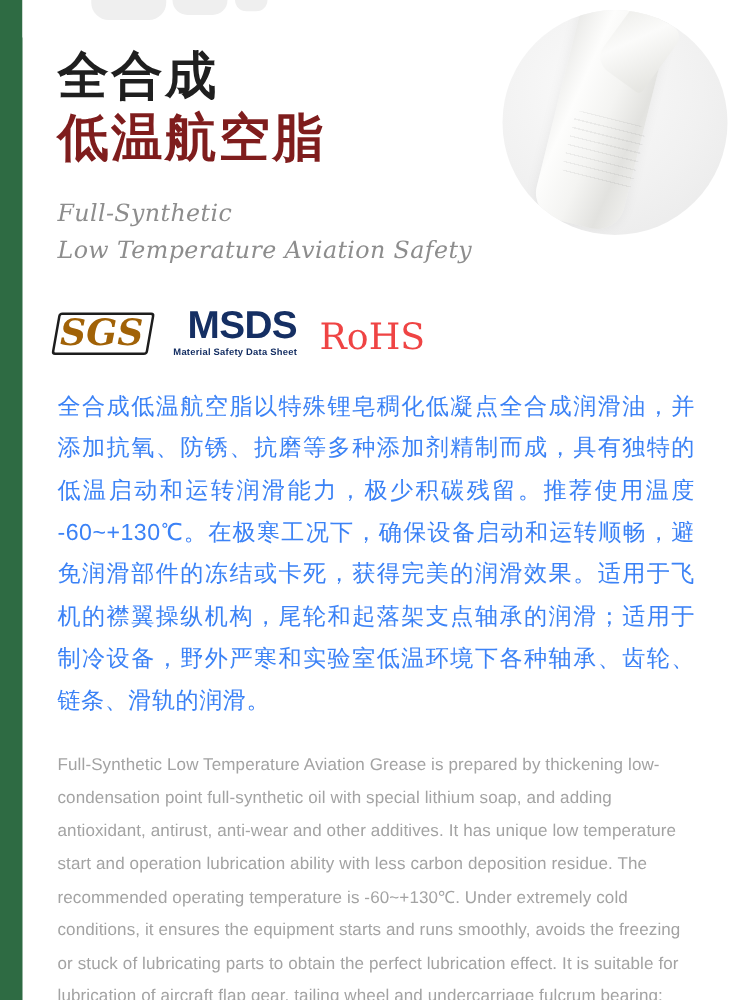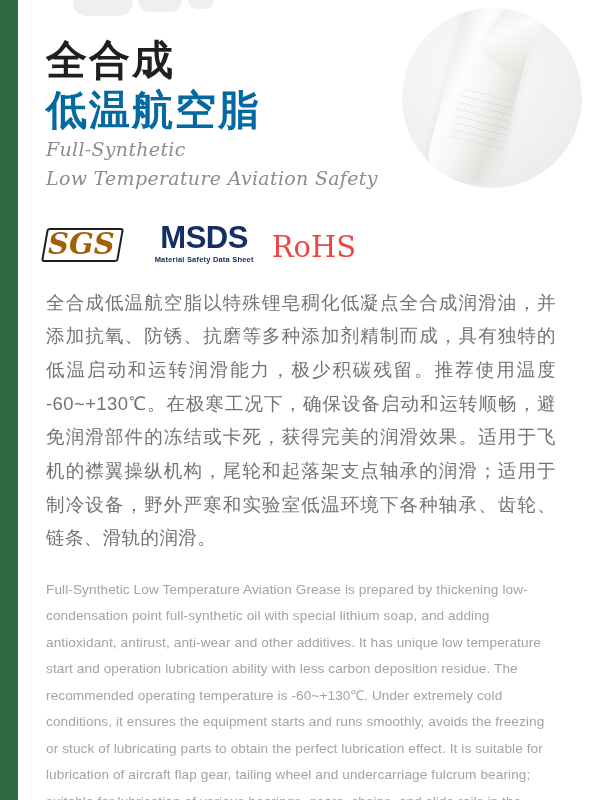--- a/index.html
+++ b/index.html
@@ -105,26 +105,27 @@
     font-size: 41px;
     font-weight: bold;
     color: #1f1f1f;
     letter-spacing: 2px;
     line-height: 1.18;
     margin: 0;
   }
   .title-cn-2 {
     font-size: 41px;
     font-weight: bold;
-    color: #0369a1;
+    color: #7f1d1d;
     letter-spacing: 2px;
     line-height: 1.18;
     margin: 2px 0 0 0;
   }
   .title-en {
+    margin-top: 22px;
     font-family: "DejaVu Serif", serif;
     font-style: italic;
     font-size: 19px;
     color: #8d8d8d;
     line-height: 1.55;
     letter-spacing: 0.3px;
   }
   
   .certs {
     margin-top: 28px;
@@ -152,23 +153,22 @@
     right: 0;
     bottom: 2px;
     border: 2px solid #1d1d1d;
     border-radius: 3px;
     transform: skewX(-10deg);
   }
   .sgs span { position: relative; }
   .msds-wrap {
     display: flex;
     flex-direction: column;
-    align-items: center;
+    align-items: flex-end;
     line-height: 1;
-    margin-left: 16px;
   }
   .msds {
     font-family: "Liberation Sans", sans-serif;
     font-weight: bold;
     font-size: 31px;
     color: #152f63;
     letter-spacing: -0.5px;
   }
   .msds-sub {
     margin-top: 3px;
@@ -180,21 +180,21 @@
   .rohs {
     font-family: "DejaVu Serif", serif;
     font-size: 29px;
     color: #ef4444;
     letter-spacing: 0px;
   }
   
   .body-cn {
     margin-top: 22px;
     font-size: 18.5px;
-    color: #737373;
+    color: #3b82f6;
     line-height: 1.82;
     letter-spacing: 0.4px;
     text-align: justify;
   }
   
   .body-en {
     margin-top: 22px;
     font-size: 13.6px;
     color: #a3a3a3;
     line-height: 1.95;

